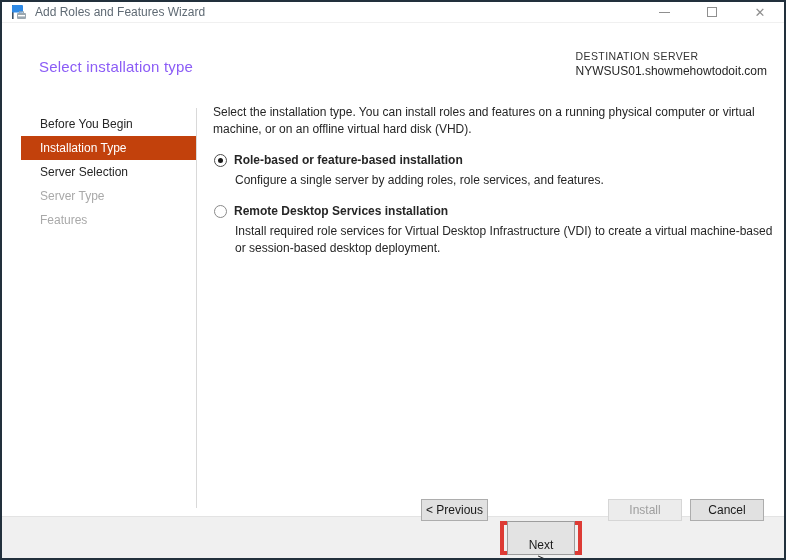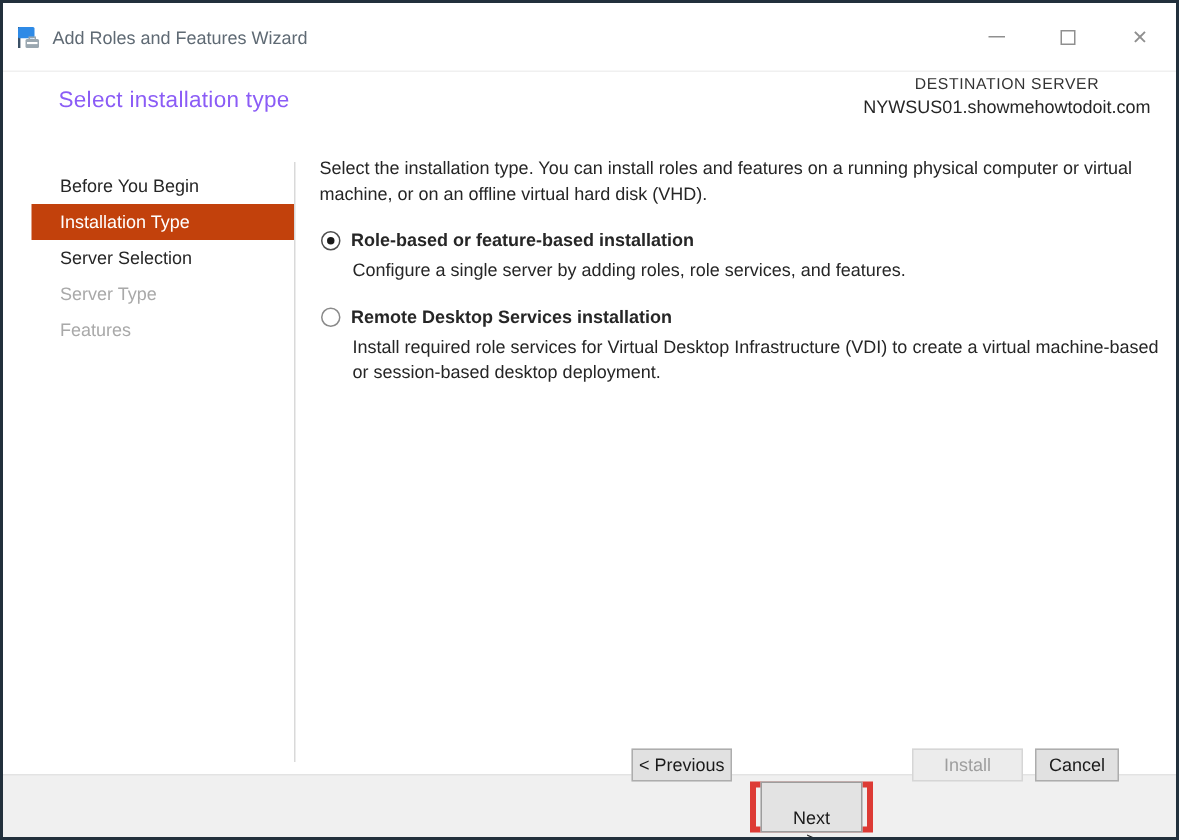--- a/index.html
+++ b/index.html
@@ -9,40 +9,40 @@
     width:786px;height:560px;
     margin:0 auto;
     background:#ffffff;
     border:2px solid #22303c;
     font-family:"Liberation Sans","DejaVu Sans",sans-serif;
     color:#262626;
     overflow:hidden;
   }
   
   .titlebar{
-    position:absolute;left:0;top:0;right:0;height:46px;
+    position:absolute;left:0;top:0;right:0;height:21px;
     background:#ffffff;display:flex;align-items:center;
     border-bottom:1px solid #f0f0f0;
     justify-content:center;
   }
   .app-icon{margin:0 8px 0 8px;width:17px;height:16px;flex:0 0 auto;}
   .titlebar-title{font-size:12px;color:#5f6a74;flex:1 1 auto;white-space:nowrap;}
   .win-controls{display:flex;height:100%;}
   .win-btn{width:48px;height:100%;display:flex;align-items:center;justify-content:center;}
   .glyph-min{width:11px;height:1px;background:#8f8f8f;}
   .glyph-max{width:10px;height:10px;border:1px solid #8f8f8f;}
   .glyph-close{font-size:13px;color:#8f8f8f;line-height:1;}
   
   .page-title{
     position:absolute;left:25px;top:44px;
     font-size:15px;font-weight:normal;color:#8b5cf6;margin:12px;
     letter-spacing:0.2px;
   }
   .destination{
-    position:absolute;right:17px;top:48px;text-align:center;line-height:1.25;
+    position:absolute;right:17px;top:48px;text-align:left;line-height:1.25;
   }
   .destination .dest-label{font-size:10.5px;color:#333333;letter-spacing:0.4px;}
   .destination .dest-server{font-size:12px;color:#262626;margin-top:1px;}
   
   .sidebar{position:absolute;left:0;top:110px;width:194px;}
   .nav-item{
     height:24px;line-height:24px;
     margin-left:19px;padding-left:19px;
     font-size:12px;color:#262626;cursor:pointer;white-space:nowrap;
   }
@@ -67,21 +67,21 @@
   
   .footer{position:absolute;left:0;right:0;bottom:0;height:42px;background:#f0f0f0;border-top:1px solid #e3e3e3;}
   .btn{
     position:absolute;top:497px;height:22px;
     background:#e1e1e1;border:1px solid #adadad;
     font-family:"Liberation Sans","DejaVu Sans",sans-serif;
     font-size:12px;color:#1a1a1a;padding:0;
   }
   .btn-previous{left:419px;width:67px;}
   .btn-install{left:606px;width:74px;background:#ececec;border-color:#d6d6d6;color:#9e9e9e;}
-  .btn-cancel{left:688px;width:56px;}
+  .btn-cancel{left:688px;width:74px;}
   .next-annotation{
     position:absolute;left:498px;top:519px;width:82px;height:34px;
     border:4px solid #dd3b35;display:flex;align-items:center;justify-content:center;
     background:transparent;
   }
   .btn-next{position:static;width:68px;height:22px;background:#e3e3e3;border:1px solid #9d9d9d;
     font-size:12px;color:#1a1a1a;text-align:center;padding:16px;}
 </style>
 </head>
 <body>

